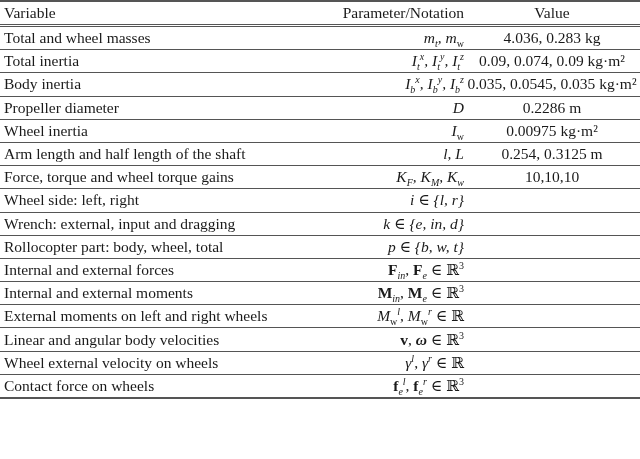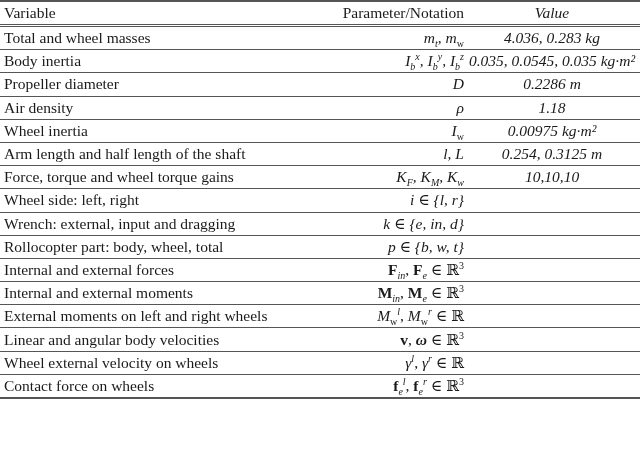--- a/index.html
+++ b/index.html
@@ -6,21 +6,21 @@
   body { width:640px; height:459px; overflow:hidden; font-family:"Liberation Serif","DejaVu Serif",serif; color:#1a1a1a; }
   table { border-collapse:collapse; width:640px; font-size:15.5px; }
   .top-rule { border-top:2px solid #555; height:0; width:640px; }
   th, td { padding:0 0 0 4px; height:22.2px; line-height:20px; white-space:nowrap; }
   th { font-weight:normal; }
   thead tr th { border-bottom:3px double #555; height:22px; }
   tbody tr td { border-bottom:1.5px solid #555;margin-left:24px; }
   tbody tr:last-child td { border-bottom:2.5px solid #555; }
   .c1 { width:296px; text-align:left; }
   .c2 { width:164px; text-align:right; padding-left:0; }
-  .c3 { text-align:center; padding-left:0;font-style:italic; }
+  .c3 { text-align:center; padding-left:0; }
   .math { font-style:italic; }
   sub, sup { font-size:10px; line-height:0; }
   .rm { font-style:normal; }
 </style>
 </head>
 <body>
 
 <div class="top-rule"></div>
 <table>
   <thead>
@@ -30,33 +30,33 @@
       <th class="c3">Value</th>
     </tr>
   </thead>
   <tbody>
     <tr>
       <td class="c1">Total and wheel masses</td>
       <td class="c2 math">m<sub>t</sub>, m<sub class="rm">w</sub></td>
       <td class="c3"><span>4.036, 0.283 kg</span></td>
     </tr>
     <tr>
+      <td class="c1">Total inertia</td>
+      <td class="c2 math">I<sub>t</sub><sup>x</sup>, I<sub>t</sub><sup>y</sup>, I<sub>t</sub><sup>z</sup></td>
+      <td class="c3">0.09, 0.074, 0.09 kg·m²</td>
+    </tr>
+    <tr>
       <td class="c1">Body inertia</td>
       <td class="c2 math">I<sub>b</sub><sup>x</sup>, I<sub>b</sub><sup>y</sup>, I<sub>b</sub><sup>z</sup></td>
       <td class="c3">0.035, 0.0545, 0.035 kg·m²</td>
     </tr>
     <tr>
       <td class="c1">Propeller diameter</td>
       <td class="c2 math">D</td>
       <td class="c3">0.2286 m</td>
-    </tr>
-    <tr>
-      <td class="c1">Air density</td>
-      <td class="c2 math">ρ</td>
-      <td class="c3">1.18</td>
     </tr>
     <tr>
       <td class="c1">Wheel inertia</td>
       <td class="c2 math">I<sub class="rm">w</sub></td>
       <td class="c3">0.00975 kg·m²</td>
     </tr>
     <tr>
       <td class="c1">Arm length and half length of the shaft</td>
       <td class="c2 math">l, L</td>
       <td class="c3">0.254, 0.3125 m</td>

